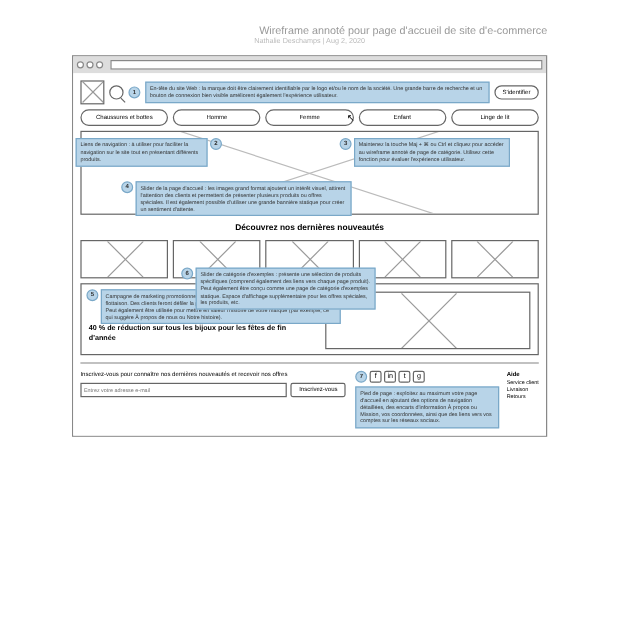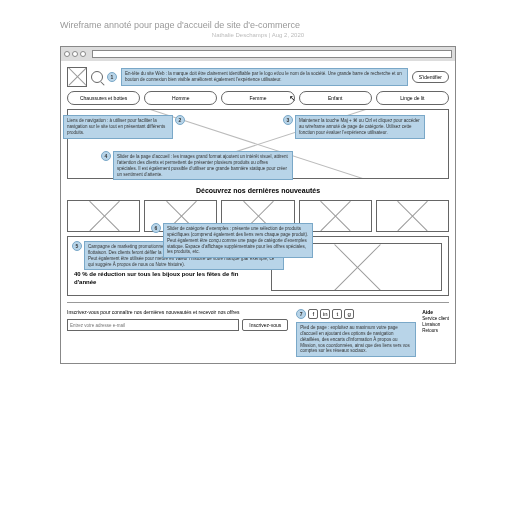--- a/index.html
+++ b/index.html
@@ -1,18 +1,18 @@
 <!DOCTYPE html>
 <html><head>
 <meta charset="utf-8">
 <style>
 *{box-sizing:border-box;margin:0;padding:0;font-family:Arial,sans-serif}
 body{background:#fff;width:516px;height:516px;overflow:hidden;position:relative}
 .page{padding:20px 60px}
-.title{text-align:left;font-size:9px;color:#999;margin-bottom:2px}
+.title{text-align:right;font-size:9px;color:#999;margin-bottom:2px}
 .subtitle{text-align:center;font-size:6px;color:#bbb;margin-bottom:8px}
 .browser{border:1px solid #888;background:#f5f5f5}
 .chrome{background:#ddd;padding:3px;display:flex;gap:2px;align-items:center}
 .dot{width:6px;height:6px;border:1px solid #888;border-radius:50%;background:#fff}
 .urlbar{flex:1;height:8px;background:#fff;border:1px solid #888;margin-left:4px}
 .content{background:#fff;padding:6px;position:relative}
 .row{display:flex;gap:4px;align-items:center;margin-bottom:4px}
 .xbox{border:1px solid #666;position:relative;background:#fff}
 .xbox::before,.xbox::after{content:'';position:absolute;background:#999;width:1px;height:141%;top:-20%;left:50%;transform-origin:center}
 .xbox::before{transform:rotate(45deg)}

